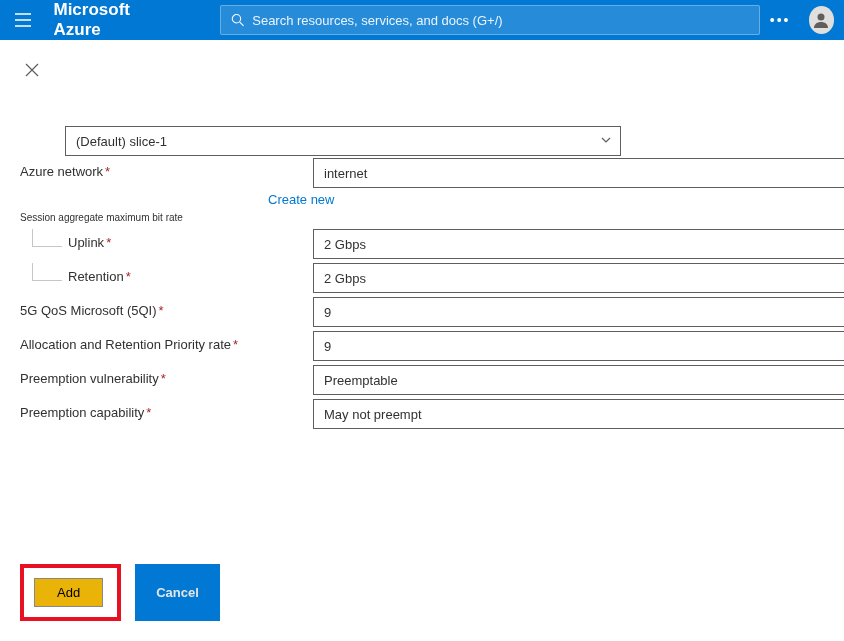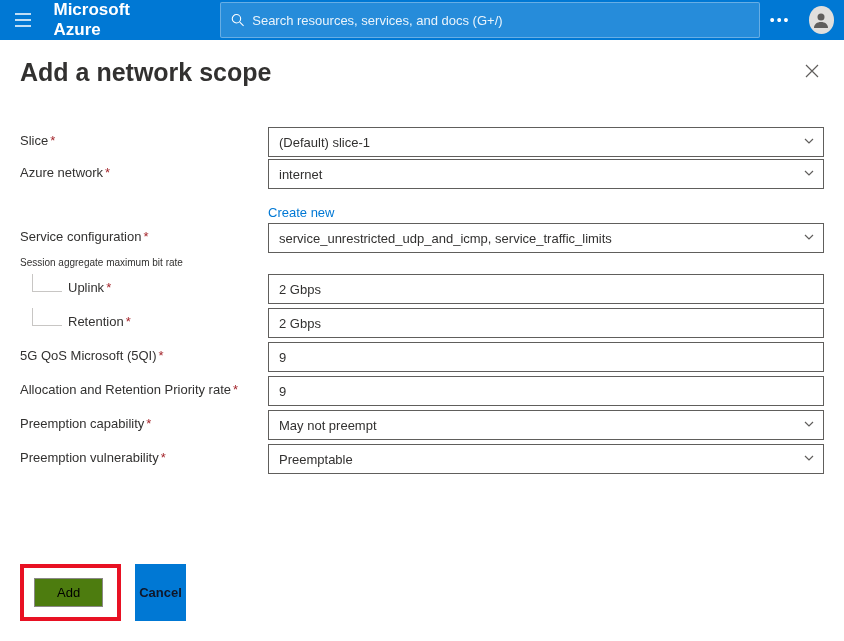--- a/index.html
+++ b/index.html
@@ -1,54 +1,54 @@
 <!DOCTYPE html>
 <html><head>
   <meta charset="utf-8">
   <style>
     * { box-sizing: border-box; margin: 0; padding: 0; font-family: "Segoe UI", -apple-system, sans-serif; }
     body { background: #fff; width: 844px; height: 641px; overflow: hidden; position: relative; }
     
     .topbar { background: #0078d4; height: 40px; display: flex; align-items: center; padding: 0 10px; }
     .hamburger { color: #fff; width: 28px; height: 28px; display: flex; align-items: center; justify-content: center; cursor: pointer; }
     .brand { color: #fff; font-weight: 600; font-size: 17px; margin-left: 18px; }
-    .searchbox { margin-left: 50px; background: rgba(255,255,255,0.15); border: 1px solid rgba(255,255,255,0.3); height: 36px; flex: 0 0 540px; display: flex; align-items: center; border-radius: 2px; padding: 0 10px; }
+    .searchbox { margin-left: 50px; background: rgba(255,255,255,0.15); border: 1px solid rgba(255,255,255,0.3); height: 30px; flex: 0 0 540px; display: flex; align-items: center; border-radius: 2px; padding: 0 10px; }
     .searchbox svg { color: #fff; }
     .searchbox input { background: transparent; border: none; color: #fff; margin-left: 8px; width: 100%; font-size: 13px; outline: none; }
     .searchbox input::placeholder { color: rgba(255,255,255,0.9); }
     .topbar-spacer { flex: 1; }
     .more-dots { color: #fff; letter-spacing: 2px; font-size: 14px; padding: 0 10px; cursor: pointer; }
     .avatar { width: 28px; height: 28px; border-radius: 50%; background: #e1dfdd; display: flex; align-items: center; justify-content: center; margin-left: 8px; cursor: pointer; }
     .avatar svg { color: #605e5c; }
     
     .panel { padding: 18px 20px 0 20px; }
     .panel-header { display: flex; align-items: center; justify-content: space-between; }
     .panel-title { font-size: 25px; font-weight: 600; color: #323130; }
     .close-x { cursor: pointer; color: #605e5c; padding: 4px; }
     
     .form { margin-top: 40px; }
     .row { display: flex; align-items: flex-start; margin-bottom: 2px; min-height: 30px; }
     .row.tight { min-height: 32px; }
     .label-col { width: 248px; font-size: 13px; color: #323130; padding-top: 6px; line-height: 16px; }
     .req { color: #a4262c; margin-left: 2px; }
     .field-col { flex: 1; max-width: 556px; }
     
-    .dropdown, .textinput { width: 100%; height: 30px; border: 1px solid #605e5c; display: flex; align-items: center; padding: 0 10px; font-size: 13px; color: #323130; background: #fff; position: relative; cursor: pointer; }
+    .dropdown, .textinput { width: 100%; height: 30px; border: 1px solid #605e5c; display: flex; align-items: center; padding: 0 10px; font-size: 13px; color: #323130; background: #fff; position: relative; cursor: pointer; margin-left: 45px; }
     .textinput { cursor: text; }
     .dropdown .chev { position: absolute; right: 8px; color: #605e5c; }
-    .link { color: #0078d4; font-size: 13px; margin-top: 16px; display: inline-block; cursor: pointer; }
+    .link { color: #0078d4; font-size: 13px; margin-top: 4px; display: inline-block; cursor: pointer; }
     
     .section-label { font-size: 10px; color: #323130; margin-top: 4px; }
     .tree-branch { display: flex; align-items: center; }
     .tree-line { width: 30px; height: 18px; border-left: 1px solid #c8c6c4; border-bottom: 1px solid #c8c6c4; margin-left: 12px; margin-right: 6px; margin-top: -10px; }
     .tree-label { font-size: 13px; color: #323130; }
     
     .footer { position: absolute; bottom: 10px; left: 0; padding: 10px 20px; display: flex; gap: 14px; }
-    .btn-secondary { background: #4d7c0f; border: 1px solid #8a8886; padding: 6px 22px; font-size: 13px; cursor: pointer; }
-    .btn-primary { background: #0078d4; color: #0f172a; border: none; padding: 7px 4px; font-size: 13px; font-weight: 600; cursor: pointer; }
+    .btn-secondary { background: #eab308; border: 1px solid #8a8886; padding: 6px 22px; font-size: 13px; cursor: pointer; }
+    .btn-primary { background: #0078d4; color: #e5e5e5; border: none; padding: 7px 21px; font-size: 13px; font-weight: 600; cursor: pointer; }
     .highlight-box { border: 4px solid #e81123; padding: 10px 14px 10px 10px; display: inline-flex; }
   </style>
 </head>
 <body>
 
 <div class="topbar">
   <div class="hamburger">
     <svg width="16" height="14" viewBox="0 0 16 14">
         <path stroke="#fff" stroke-width="1.4" d="M0 1h16M0 7h16M0 13h16"></path>
       </svg>
@@ -66,32 +66,30 @@
   <div class="avatar">
     <svg width="20" height="20" viewBox="0 0 20 20">
         <circle cx="10" cy="7" r="3.5" fill="#605e5c"></circle>
         <path d="M3 18c0-3.9 3.1-6 7-6s7 2.1 7 6" fill="#605e5c"></path>
       </svg>
   </div>
 </div>
 
 <div class="panel">
   <div class="panel-header">
-    <div class="panel-title">Add a network scope</div>
     <div class="close-x">
       <svg width="16" height="16" viewBox="0 0 16 16">
           <path stroke="#605e5c" stroke-width="1.2" d="M2 2l12 12M14 2L2 14"></path>
         </svg>
     </div>
   </div>
 
   <div class="form">
 
     <div class="row">
-      <div class="label-col"><span>Slice</span><span class="req">*</span></div>
       <div class="field-col">
         <div class="dropdown">
           <span>(Default) slice-1</span>
           <span class="chev"><svg width="12" height="12" viewBox="0 0 12 12">
                 <path d="M2 4l4 4 4-4" stroke="#605e5c" stroke-width="1.2" fill="none"></path>
               </svg></span>
         </div>
       </div>
     </div>
 
@@ -101,31 +99,20 @@
         <div class="dropdown">
           <span>internet</span>
           <span class="chev"><svg width="12" height="12" viewBox="0 0 12 12">
                 <path d="M2 4l4 4 4-4" stroke="#605e5c" stroke-width="1.2" fill="none"></path>
               </svg></span>
         </div>
         <span class="link">Create new</span>
       </div>
     </div>
 
-    <div class="row">
-      <div class="label-col"><span>Service configuration</span><span class="req">*</span></div>
-      <div class="field-col">
-        <div class="dropdown">
-          <span>service_unrestricted_udp_and_icmp, service_traffic_limits</span>
-          <span class="chev"><svg width="12" height="12" viewBox="0 0 12 12">
-                <path d="M2 4l4 4 4-4" stroke="#605e5c" stroke-width="1.2" fill="none"></path>
-              </svg></span>
-        </div>
-      </div>
-    </div>
 
     <div class="section-label">Session aggregate maximum bit rate</div>
 
     <div class="row tight" style="margin-top:6px;text-align:right;">
       <div class="label-col">
         <div class="tree-branch">
             <div class="tree-line"></div>
             <span class="tree-label">Uplink</span>
             <span class="req">*</span>
           </div>
@@ -164,36 +151,36 @@
     <div class="row tight">
       <div class="label-col"><span>Allocation and Retention Priority rate</span><span class="req">*</span></div>
       <div class="field-col">
         <div class="textinput">
             <span>9</span>
           </div>
       </div>
     </div>
 
     <div class="row tight">
-      <div class="label-col"><span>Preemption capability</span><span class="req">*</span></div>
+      <div class="label-col"><span>Preemption vulnerability</span><span class="req">*</span></div>
       <div class="field-col">
         <div class="dropdown">
-          <span>May not preempt</span>
+          <span>Preemptable</span>
           <span class="chev"><svg width="12" height="12" viewBox="0 0 12 12">
                 <path d="M2 4l4 4 4-4" stroke="#605e5c" stroke-width="1.2" fill="none"></path>
               </svg></span>
         </div>
       </div>
     </div>
 
     <div class="row tight">
-      <div class="label-col"><span>Preemption vulnerability</span><span class="req">*</span></div>
+      <div class="label-col"><span>Preemption capability</span><span class="req">*</span></div>
       <div class="field-col">
         <div class="dropdown">
-          <span>Preemptable</span>
+          <span>May not preempt</span>
           <span class="chev"><svg width="12" height="12" viewBox="0 0 12 12">
                 <path d="M2 4l4 4 4-4" stroke="#605e5c" stroke-width="1.2" fill="none"></path>
               </svg></span>
         </div>
       </div>
     </div>
 
 
 
   </div>

